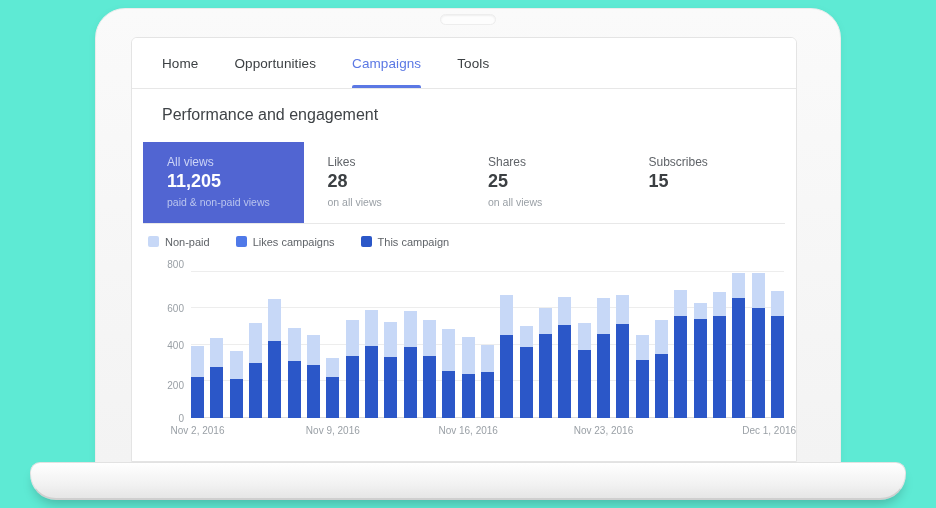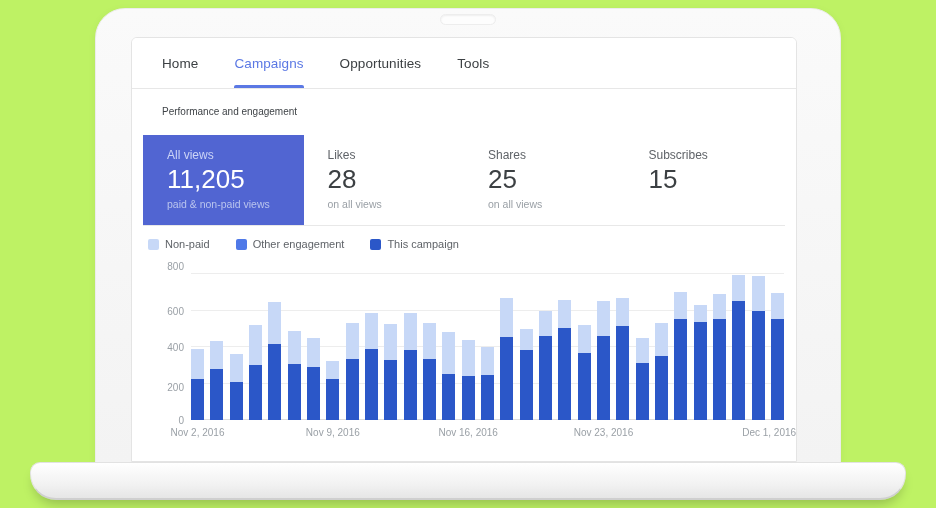--- a/index.html
+++ b/index.html
@@ -1,18 +1,18 @@
 <!DOCTYPE html>
 <html><head>
 <meta charset="utf-8">
 <style>
   * { margin:0; padding:0; box-sizing:border-box; }
   html,body { width:936px; height:508px; background:#ffffff; overflow:hidden;
               font-family:"Liberation Sans","DejaVu Sans",sans-serif; }
-  .stage { position:relative; width:936px; height:508px; background:#bef264; }
+  .stage { position:relative; width:936px; height:508px; background:#5eead4; }
 
   
   .lid { position:absolute; left:95px; top:8px; width:746px; height:456px;
          background:linear-gradient(#fafafa,#f3f3f3); border:1px solid #ececec;
          border-radius:30px 30px 0 0; box-shadow:0 2px 8px rgba(0,0,0,0.05); }
   .camera { position:absolute; left:440px; top:14px; width:56px; height:11px;
             background:#fdfdfd; border:1px solid #ededed; border-radius:7px;
             box-shadow:inset 0 1px 2px rgba(0,0,0,0.06); }
   .screen { position:absolute; left:131px; top:37px; width:666px; height:425px;
             background:#ffffff; border:1px solid #e4e4e4; border-radius:6px 6px 0 0;
@@ -26,27 +26,27 @@
   
   .nav { display:flex; align-items:stretch; height:51px; padding-left:30px;
          gap:36px; border-bottom:1px solid #e7e7e7; background:#ffffff; }
   .tab { display:flex; align-items:center; font-size:13.5px; color:#3c4043;
          position:relative; cursor:pointer; letter-spacing:0.1px; }
   .tab.active { color:#5b78e4; }
   .tab.active::after { content:""; position:absolute; left:0; right:0; bottom:0;
          height:3px; background:#5b78e4; border-radius:2px 2px 0 0; }
 
   
-  .section-title { padding:17px 30px 6px; font-size:10px; color:#3f4347; }
+  .section-title { padding:17px 30px 6px; font-size:16px; color:#3f4347; }
 
   
   .cards { display:flex; margin:12px 11px 0; border-bottom:1px solid #e8e8e8; }
   .card { flex:1; padding:13px 24px 15px; background:#ffffff; cursor:pointer; }
   .card .lbl { font-size:12px; color:#5f6368; }
-  .card .val { font-size:26px; color:#3c4043; margin-top:2px; line-height:1.2; }
+  .card .val { font-size:18px; color:#3c4043; margin-top:2px; line-height:1.2;font-weight:bold; }
   .card .sub { font-size:10.5px; color:#9aa0a6; margin-top:3px; min-height:12px; }
   .card.highlight { background:#5165d2; }
   .card.highlight .lbl { color:#ccd4f6; }
   .card.highlight .val { color:#ffffff; }
   .card.highlight .sub { color:#b9c4ee; }
 
   
   .legend { display:flex; justify-content:flex-start; gap:26px; padding:12px 16px 10px; }
   .legend-item { display:flex; align-items:center; gap:6px; font-size:11px;
                  color:#5f6368; cursor:pointer; }
@@ -69,22 +69,22 @@
 </head>
 <body>
 
 <div class="stage">
   <div class="lid"></div>
   <div class="camera"></div>
 
   <div class="screen">
     <div class="nav">
         <div class="tab">Home</div>
+        <div class="tab">Opportunities</div>
         <div class="tab active">Campaigns</div>
-        <div class="tab">Opportunities</div>
         <div class="tab">Tools</div>
       </div>
 
     <div class="section-title">Performance and engagement</div>
 
     <div class="cards">
         <div class="card highlight">
           <div class="lbl">All views</div>
           <div class="val">11,205</div>
           <div class="sub">paid &amp; non-paid views</div>
@@ -106,21 +106,21 @@
         </div>
       </div>
 
     <div class="legend">
         <div class="legend-item">
           <div class="swatch" style="background: rgb(199, 216, 247);"></div>
           <div class="">Non-paid</div>
         </div>
         <div class="legend-item">
           <div class="swatch" style="background: rgb(79, 121, 232);"></div>
-          <div class="">Other engagement</div>
+          <div class="">Likes campaigns</div>
         </div>
         <div class="legend-item">
           <div class="swatch" style="background: rgb(43, 87, 200);"></div>
           <div class="">This campaign</div>
         </div>
       </div>
 
     <div class="chart-body">
         <div class="gridline" style="bottom: 146px;"></div>
         <div class="gridline" style="bottom: 109.5px;"></div>

